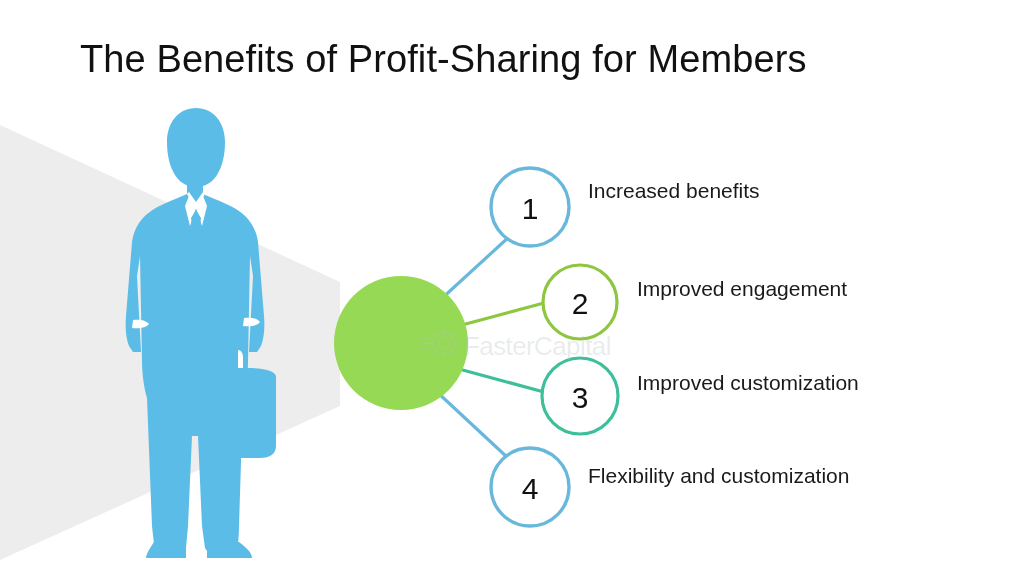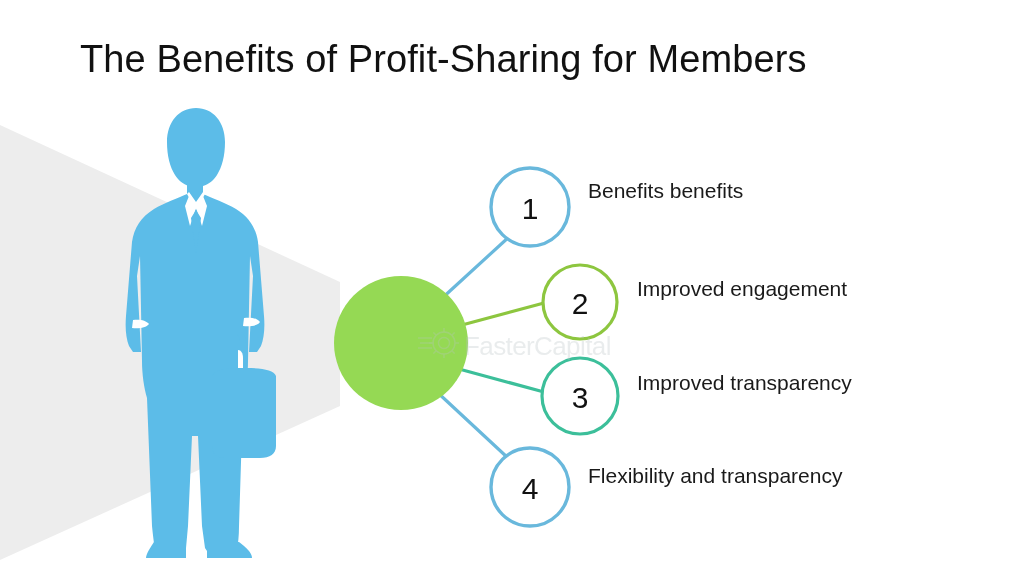--- a/index.html
+++ b/index.html
@@ -184,24 +184,24 @@
       <circle cx="580" cy="376" r="38" fill="#ffffff" stroke="#3cbf9a" stroke-width="3.2"></circle>
       <text class="node-number" x="580" y="377">3</text>
     </g>
 
     <g>
       <circle cx="530" cy="467" r="39" fill="#ffffff" stroke="#69b8dc" stroke-width="3.4"></circle>
       <text class="node-number" x="530" y="468">4</text>
     </g>
   </svg>
 
-  <div class="node-label" id="label-1">Benefits benefits</div>
+  <div class="node-label" id="label-1">Increased benefits</div>
   <div class="node-label" id="label-2">Improved engagement</div>
-  <div class="node-label" id="label-3">Improved transparency</div>
-  <div class="node-label" id="label-4">Flexibility and transparency</div>
+  <div class="node-label" id="label-3">Improved customization</div>
+  <div class="node-label" id="label-4">Flexibility and customization</div>
 
   <div id="watermark">
     <svg width="42" height="38" viewBox="0 0 42 38" xmlns="http://www.w3.org/2000/svg">
       <g fill="none" stroke="#b9c2c4" stroke-width="1.4">
         <circle cx="26" cy="19" r="11"></circle>
         <circle cx="26" cy="19" r="5.5"></circle>
         <line x1="26" y1="4" x2="26" y2="8"></line>
         <line x1="26" y1="30" x2="26" y2="34"></line>
         <line x1="11" y1="19" x2="15" y2="19"></line>
         <line x1="37" y1="19" x2="41" y2="19"></line>

